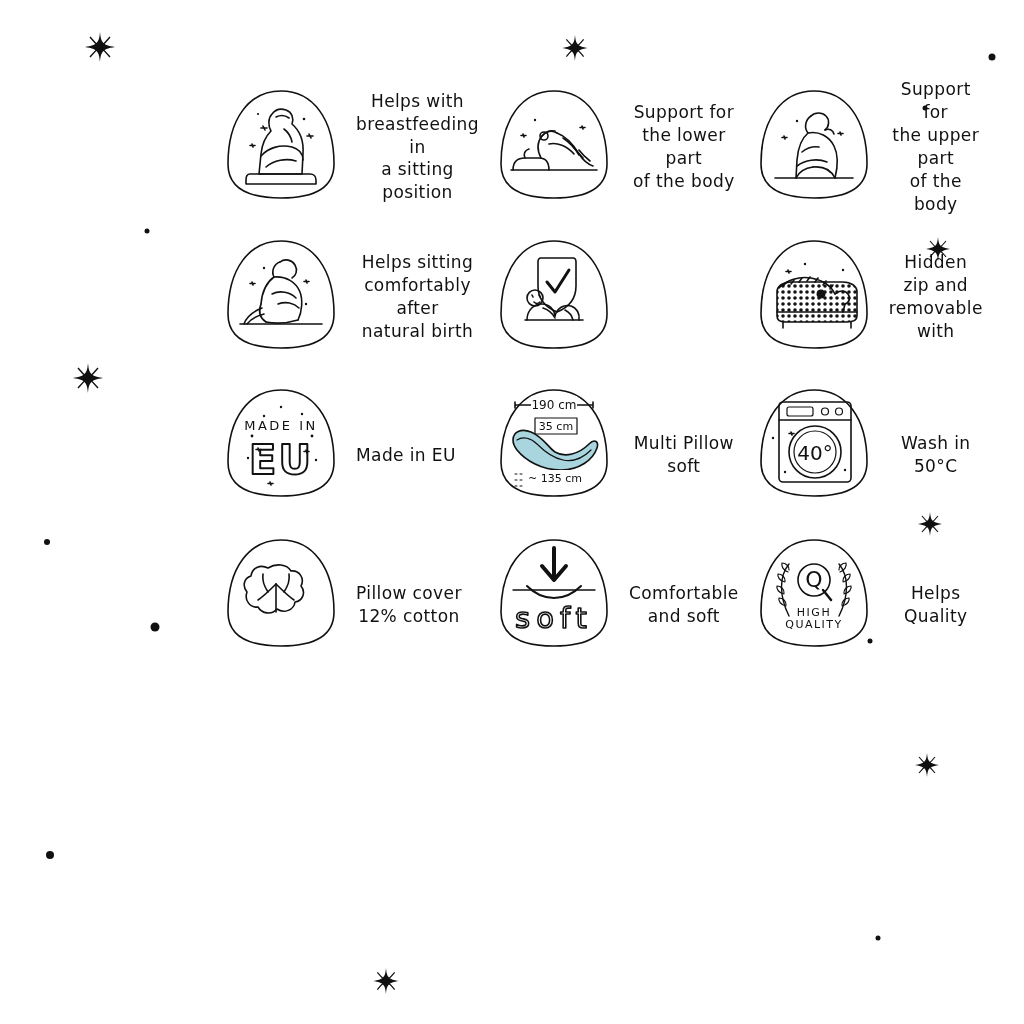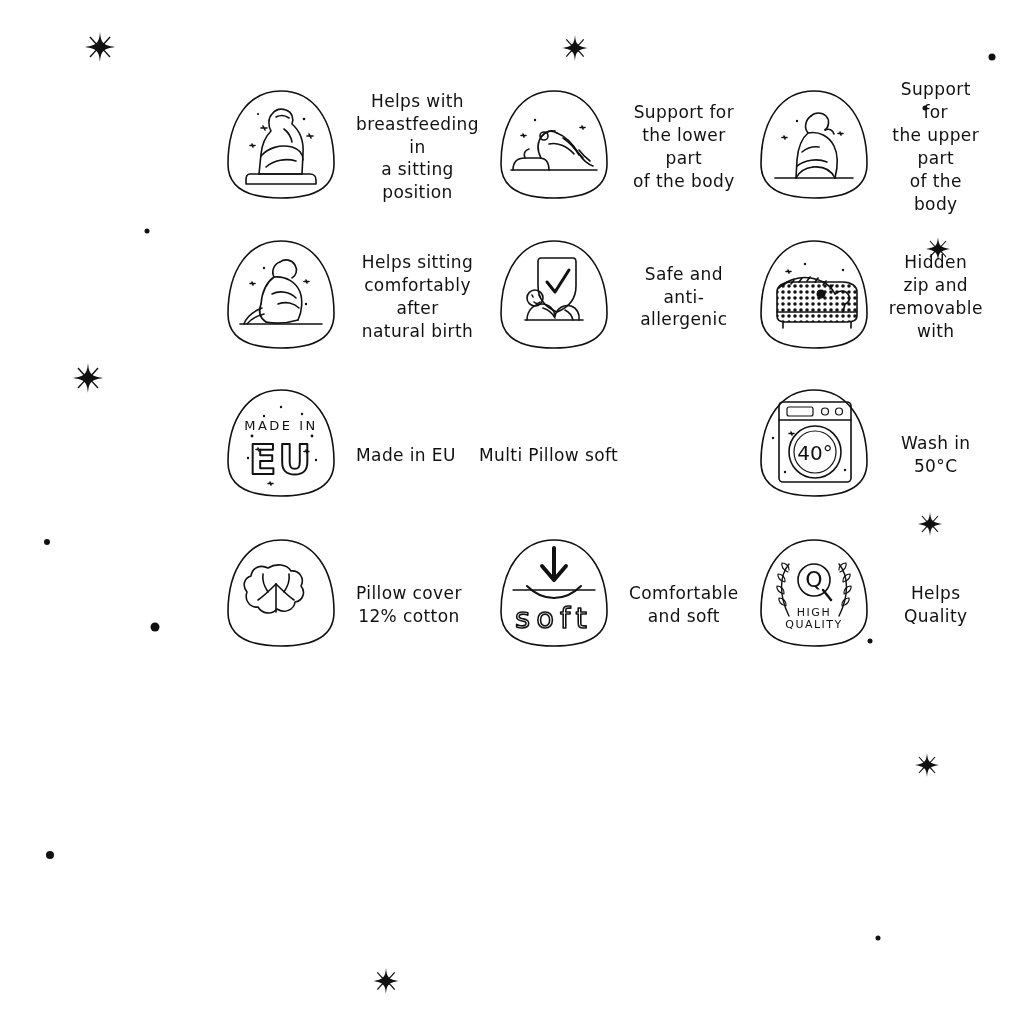--- a/index.html
+++ b/index.html
@@ -219,22 +219,20 @@
         <path d="M48 96 C48 86 55 80 63 80 C70 80 75 85 76 92"></path>
         <circle cx="56" cy="74" r="8"></circle>
         <path d="M53 71 L54 73 M60 71 L61 73"></path>
         <path d="M55 78 C57 80 59 80 61 78"></path>
         <path d="M76 92 C78 84 85 80 92 82 C98 84 101 90 100 96"></path>
         <path d="M46 96 L104 96"></path>
         <path d="M64 84 C70 86 74 90 76 94"></path>
         <path d="M86 86 C90 88 93 92 94 96"></path>
       </svg>
     </div>
-    <div class="caption">Safe and
-anti-allergenic</div>
   </div>
 
   <div class="feature-cell row-2">
     <div class="badge">
       <svg viewBox="0 0 150 142" width="150" height="142" fill="none" stroke="#111" stroke-width="1.6" stroke-linecap="round" stroke-linejoin="round">
         <path d="M22 90 C22 45 43 17 75 17 C107 17 128 45 128 90 C128 112 112 124 75 124 C38 124 22 112 22 90 Z"></path>
         <defs>
           <pattern id="dots-pillow" width="6" height="6" patternUnits="userSpaceOnUse">
             <circle cx="2" cy="2" r="1" fill="#111"></circle>
           </pattern>
@@ -270,20 +268,40 @@
         <circle cx="75" cy="33" r="1.2" fill="#111" stroke="none"></circle>
         <path d="M52 74 L53 77 M50 75.5 L55 75.5"></path>
         <path d="M100 76 L101 79 M98 77.5 L103 77.5"></path>
         <path d="M64 108 L65 111 M62 109.5 L67 109.5"></path>
       </svg>
     </div>
     <div class="caption">Made in EU</div>
   </div>
 
   <div class="feature-cell row-3">
+    <div class="badge">
+      <svg viewBox="0 0 150 142" width="150" height="142" fill="none" stroke="#111" stroke-width="1.6" stroke-linecap="round" stroke-linejoin="round">
+        <path d="M22 88 C22 44 43 16 75 16 C107 16 128 44 128 88 C128 110 112 122 75 122 C38 122 22 110 22 88 Z"></path>
+
+        <path d="M36 34 L36 28 M36 31 L114 31 M114 34 L114 28"></path>
+        <rect x="52" y="22" width="46" height="17" fill="#fff" stroke="none"></rect>
+        <text x="75" y="35" text-anchor="middle" font-family="DejaVu Sans, sans-serif" font-size="12" fill="#111" stroke="none">190 cm</text>
+
+        <rect x="56" y="44" width="42" height="16" fill="#fff" stroke="#111" stroke-width="1.2"></rect>
+        <text x="77" y="56" text-anchor="middle" font-family="DejaVu Sans, sans-serif" font-size="11" fill="#111" stroke="none">35 cm</text>
+
+        <path d="M34 66 C34 58 42 54 52 58 C64 63 70 74 76 78 C86 84 100 80 110 70 C116 64 120 68 118 74 C114 86 100 96 82 96 C62 96 46 86 38 76 C35 72 34 69 34 66 Z" fill="#a9d6de" stroke="#111"></path>
+        <path d="M38 66 C44 62 52 64 58 70 C66 78 74 84 84 86 C94 88 104 84 112 76" stroke="#111" stroke-width="1.2"></path>
+
+        <path d="M54 104 L96 104 M54 101 L54 107 M96 101 L96 107"></path>
+        <rect x="48" y="96" width="56" height="16" fill="#fff" stroke="none"></rect>
+        <text x="76" y="108" text-anchor="middle" font-family="DejaVu Sans, sans-serif" font-size="11" fill="#111" stroke="none">~ 135 cm</text>
+        <path d="M36 100 L44 100 M36 106 L44 106 M36 112 L44 112" stroke-width="1" stroke-dasharray="2 3"></path>
+      </svg>
+    </div>
     <div class="caption">Multi Pillow soft</div>
   </div>
 
   <div class="feature-cell row-3">
     <div class="badge">
       <svg viewBox="0 0 150 142" width="150" height="142" fill="none" stroke="#111" stroke-width="1.6" stroke-linecap="round" stroke-linejoin="round">
         <path d="M22 88 C22 44 43 16 75 16 C107 16 128 44 128 88 C128 110 112 122 75 122 C38 122 22 110 22 88 Z"></path>
         <rect x="40" y="28" width="72" height="80" rx="4" stroke="#111"></rect>
         <path d="M40 46 L112 46"></path>
         <rect x="48" y="33" width="26" height="9" rx="2" stroke="#111" stroke-width="1.2"></rect>

